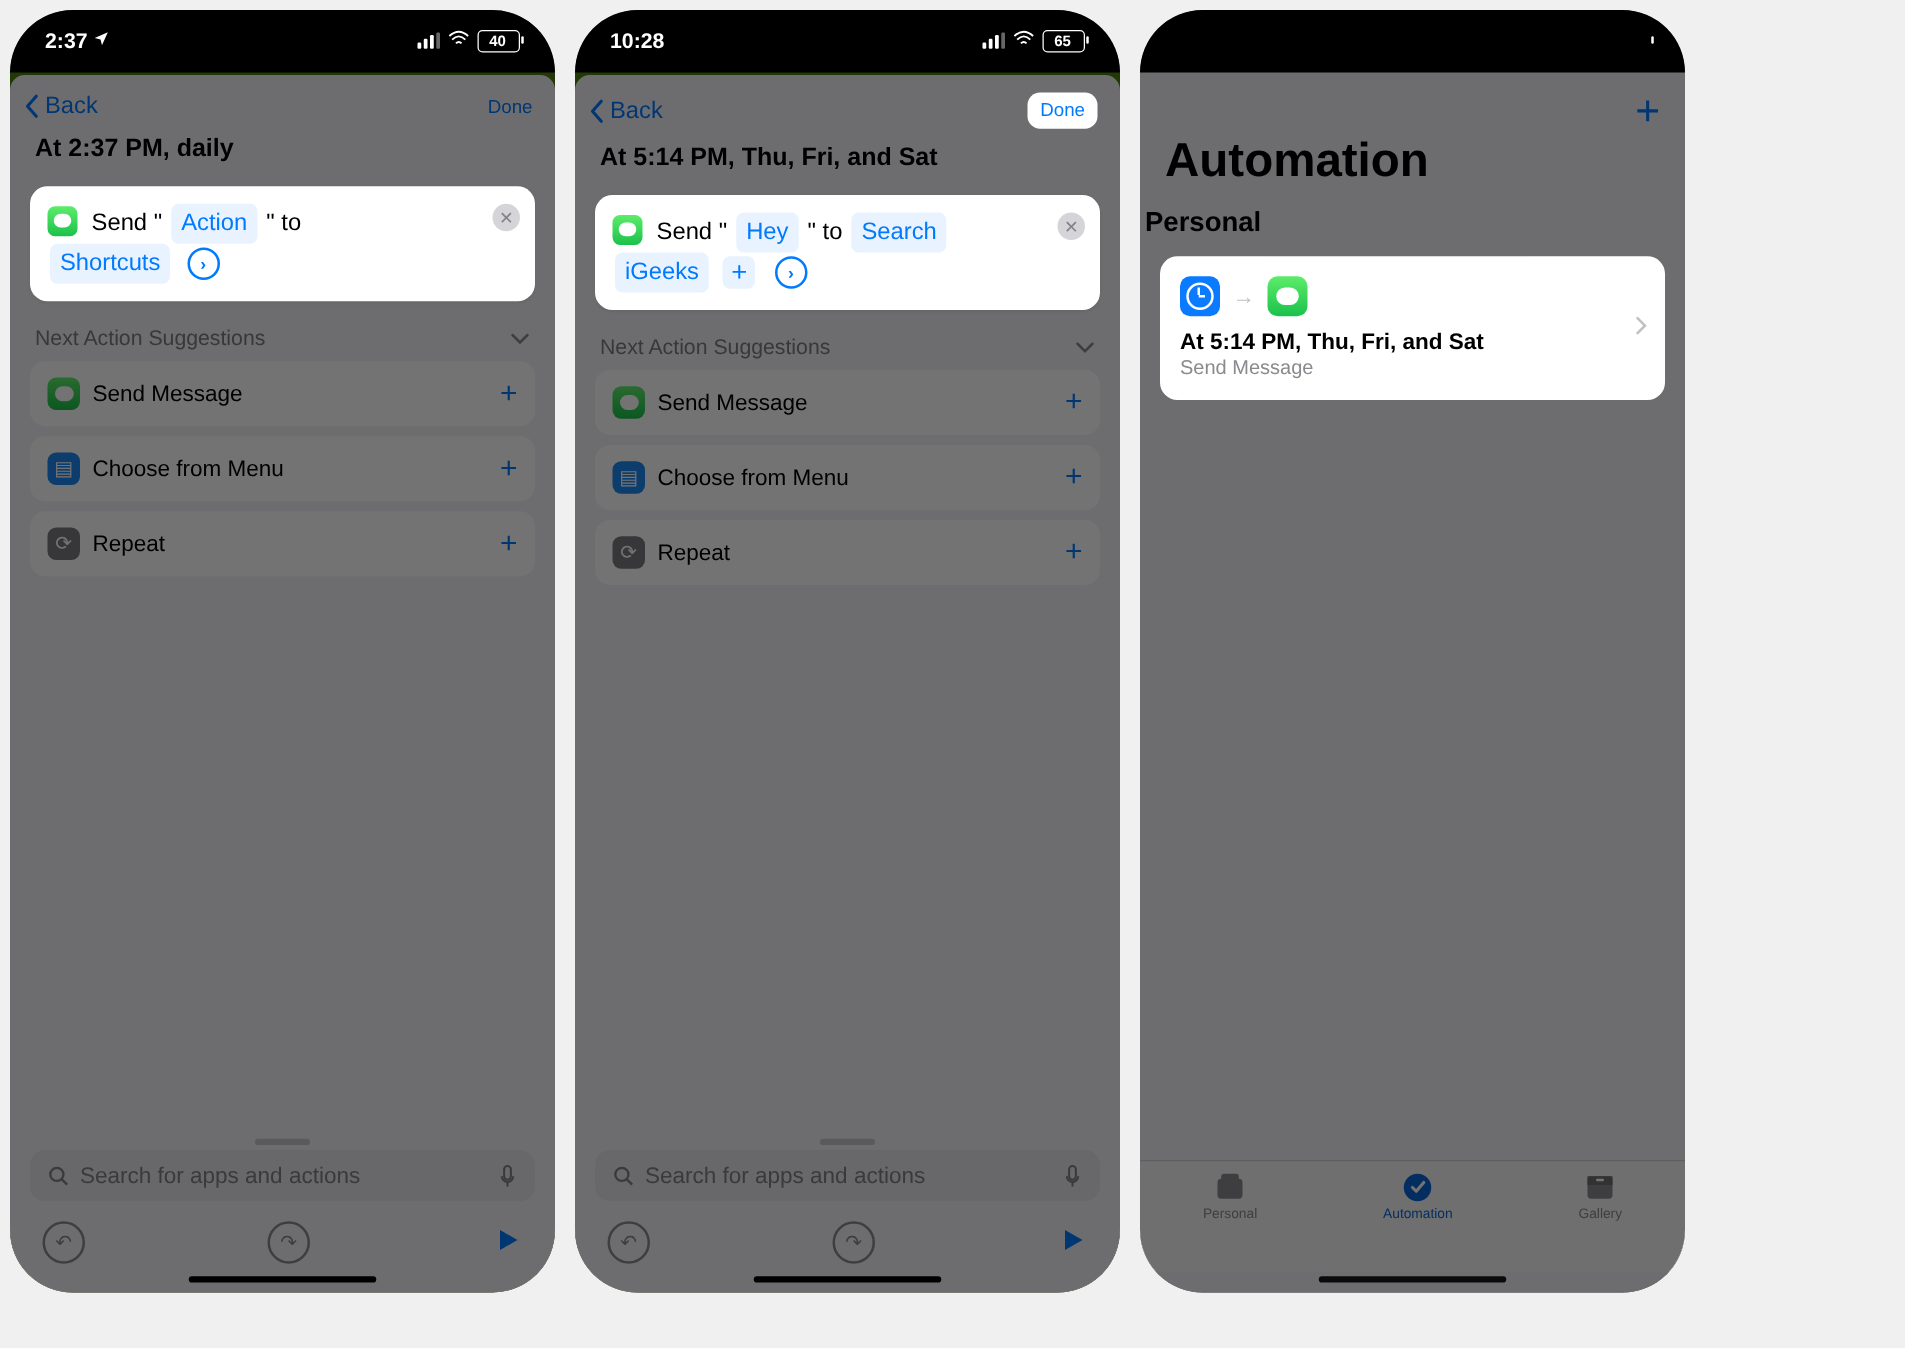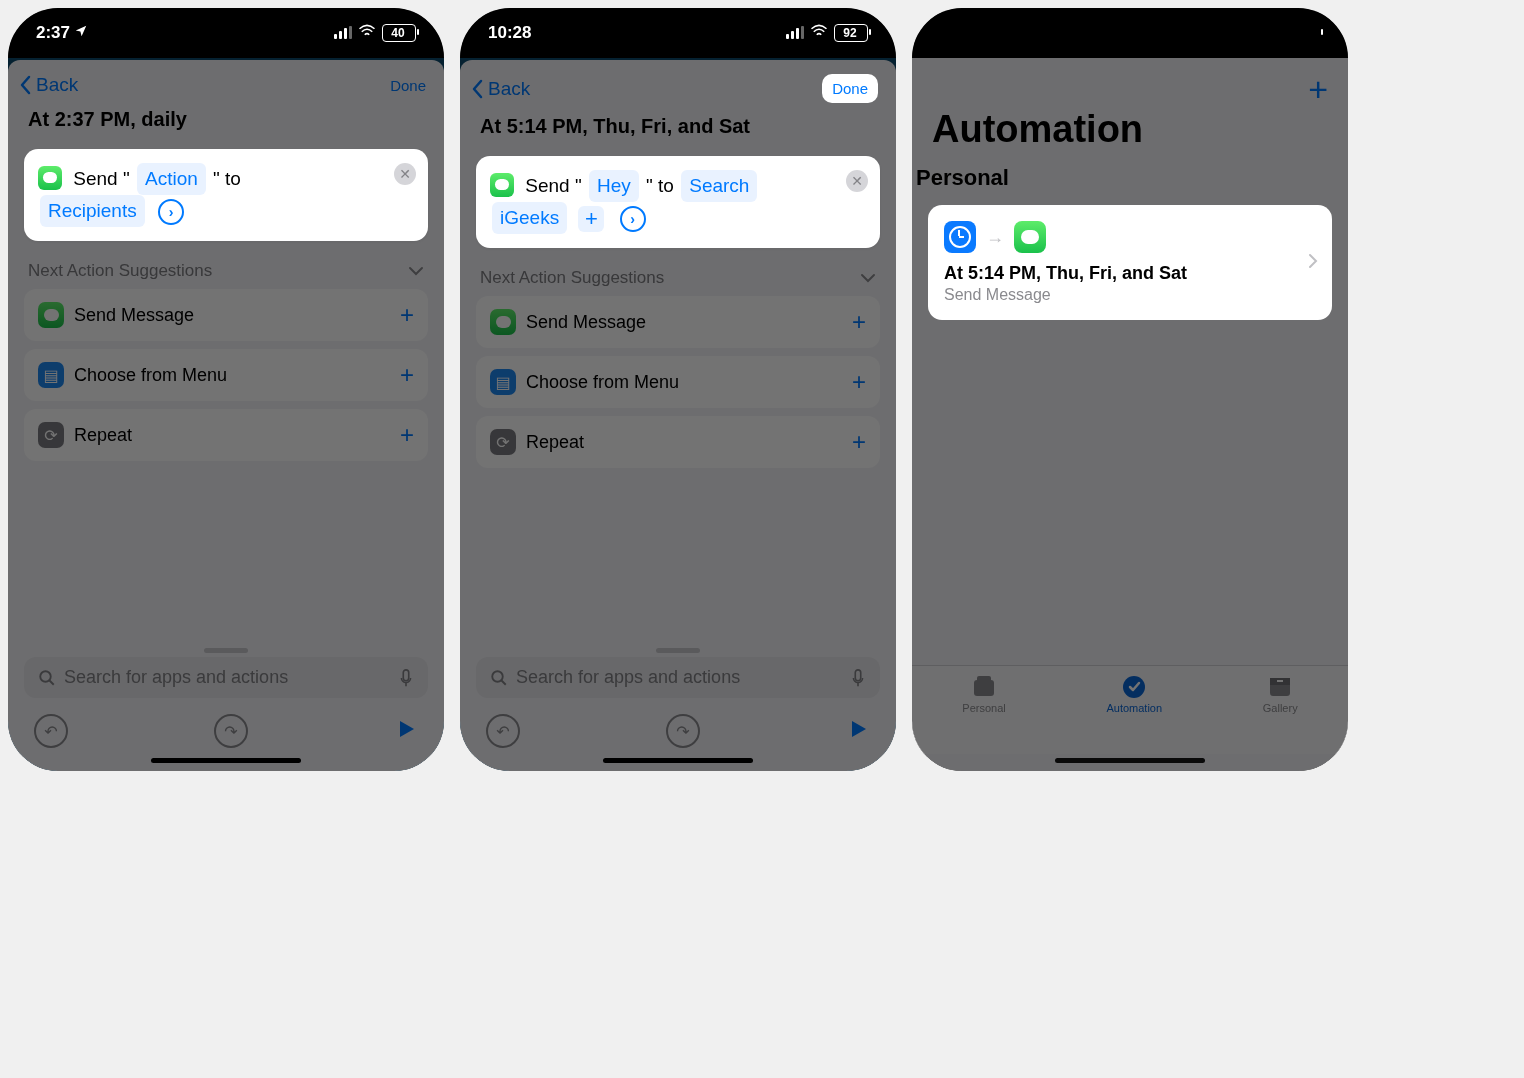--- a/index.html
+++ b/index.html
@@ -7,21 +7,21 @@
     padding: 0;
     background: #f0f0f0;
     font-family: -apple-system, BlinkMacSystemFont, "Segoe UI", Helvetica, Arial, sans-serif;
     width: 1524px;
     height: 1078px;
     display: flex;
     overflow: hidden;
   }
   .phone {
     width: 436px;
-    height: 763px;
+    height: 1026px;
     background: #000;
     border-radius: 50px;
     margin: 8px;
     position: relative;
     overflow: hidden;
     flex-shrink: 0;
   }
   .screen {
     position: absolute;
     top: 0; left: 0; right: 0; bottom: 0;
@@ -86,21 +86,21 @@
     position: absolute;
     right: -4px;
     top: 4px;
     width: 2px;
     height: 6px;
     background: #fff;
     border-radius: 1px;
   }
   .content-area {
     flex: 1;
-    background: #0c4a6e;
+    background: #4d7c0f;
     display: flex;
     flex-direction: column;
     position: relative;
   }
   .sheet {
     background: #f2f2f6;
     border-radius: 12px 12px 0 0;
     margin-top: 2px;
     flex: 1;
     display: flex;
@@ -408,21 +408,21 @@
           <div class="done-btn">Done</div>
         </div>
 
         <div class="page-title">At 2:37 PM, daily</div>
 
         <div class="action-card highlight">
           <span class="msg-icon"></span>
           <span>Send "</span>
           <span class="pill">Action</span>
           <span>" to</span><br>
-          <span class="pill">Recipients</span>
+          <span class="pill">Shortcuts</span>
           <span class="disclosure">›</span>
           <span class="clear-x">✕</span>
         </div>
 
         <div class="section-header">
           <span>Next Action Suggestions</span>
           <span class="chev-down">
             <svg viewBox="0 0 16 10" fill="none" stroke="#8a8a8e" stroke-width="2" stroke-linecap="round">
                 <polyline points="2,2 8,8 14,2"></polyline>
               </svg>
@@ -497,21 +497,21 @@
             <span></span>
             <span></span>
           </span>
         <span class="wifi-icon">
           <svg viewBox="0 0 24 18" fill="none" stroke="white" stroke-width="2">
               <path d="M2 6 Q12 -3 22 6"></path>
               <path d="M5 10 Q12 3 19 10"></path>
               <path d="M9 14 Q12 11 15 14"></path>
             </svg>
         </span>
-        <span class="battery">92</span>
+        <span class="battery">65</span>
       </div>
     </div>
 
     <div class="content-area">
       <div class="sheet">
         <div class="nav-row">
           <div class="back-btn">
             <svg viewBox="0 0 12 20" fill="none" stroke="#007aff" stroke-width="2.5" stroke-linecap="round" stroke-linejoin="round">
                 <polyline points="10,2 3,10 10,18"></polyline>
               </svg>

